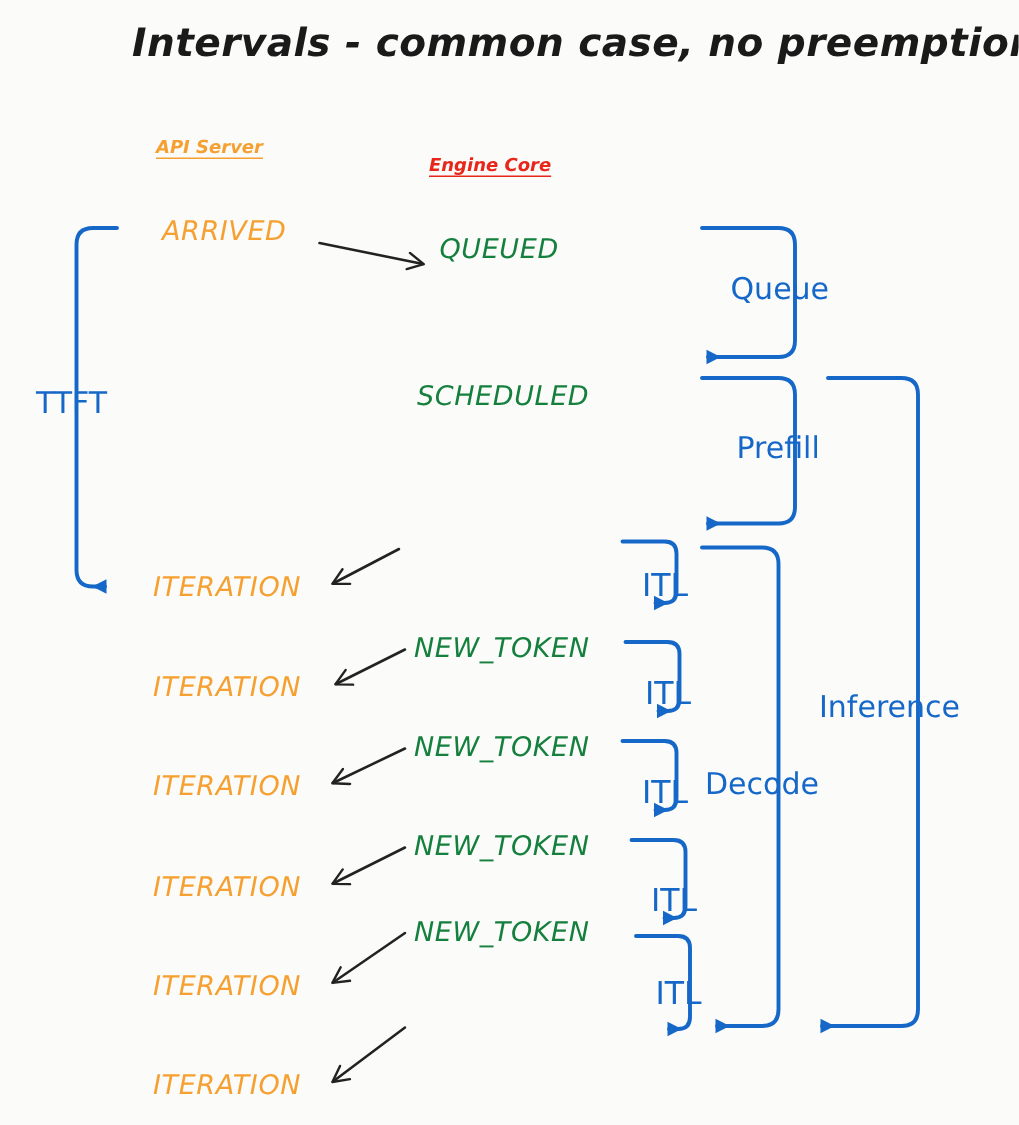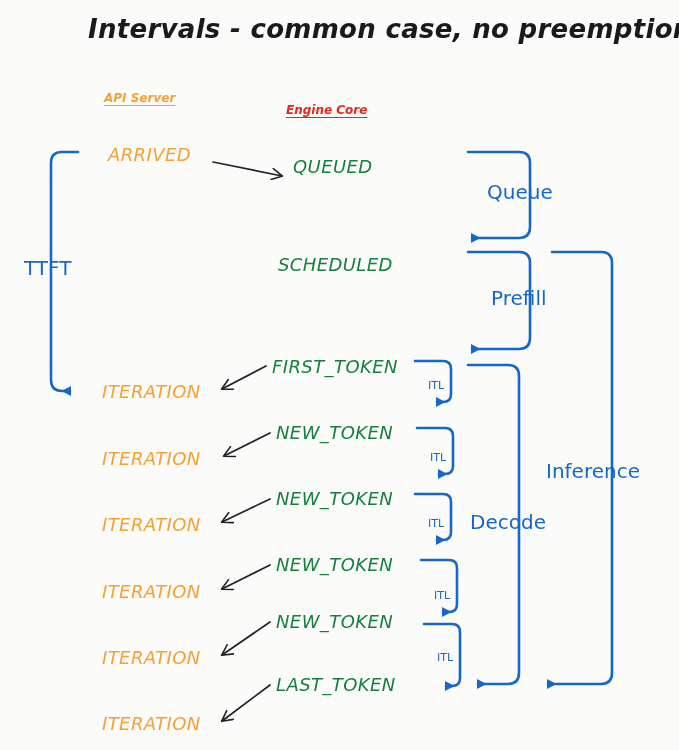--- a/index.html
+++ b/index.html
@@ -34,21 +34,21 @@
     font-family:"DejaVu Sans",sans-serif;
     font-size:18px;font-style:italic;letter-spacing:.4px;
   }
   .state.orange{color:#F5A030;}
   .state.red{color:#15803d;}
 
   .blue{
     font-family:"DejaVu Sans",sans-serif;
     color:#1668C8;font-size:20px;
   }
-  .blue.small{font-size:11px;}
+  .blue.small{font-size:21px;}
 </style>
 </head>
 <body>
 
 <div id="stage">
 
   <svg id="svg" viewBox="0 0 679 750">
     <defs>
       <marker id="blueArrowL" markerWidth="11" markerHeight="11" refX="9" refY="5.5" orient="auto" markerUnits="userSpaceOnUse">
         <path d="M10,0.6 L10,10.4 L0.5,5.5 Z" fill="#1668C8"></path>
@@ -99,26 +99,24 @@
   <div class="lbl state orange" style="left:108px;top:146px;">ARRIVED</div>
   <div class="lbl state orange" style="left:102px;top:383px;">ITERATION</div>
   <div class="lbl state orange" style="left:102px;top:450px;">ITERATION</div>
   <div class="lbl state orange" style="left:102px;top:516px;">ITERATION</div>
   <div class="lbl state orange" style="left:102px;top:583px;">ITERATION</div>
   <div class="lbl state orange" style="left:102px;top:649px;">ITERATION</div>
   <div class="lbl state orange" style="left:102px;top:715px;">ITERATION</div>
 
   <div class="lbl state red" style="left:293px;top:158px;">QUEUED</div>
   <div class="lbl state red" style="left:278px;top:256px;">SCHEDULED</div>
-  <div class="lbl state red" style="left:272px;top:358px;">FIRST_TOKEN</div>
   <div class="lbl state red" style="left:276px;top:424px;">NEW_TOKEN</div>
   <div class="lbl state red" style="left:276px;top:490px;">NEW_TOKEN</div>
   <div class="lbl state red" style="left:276px;top:556px;">NEW_TOKEN</div>
   <div class="lbl state red" style="left:276px;top:613px;">NEW_TOKEN</div>
-  <div class="lbl state red" style="left:276px;top:676px;">LAST_TOKEN</div>
 
   <div class="lbl blue" style="left:24px;top:258px;">TTFT</div>
   <div class="lbl blue" style="left:487px;top:182px;">Queue</div>
   <div class="lbl blue" style="left:491px;top:288px;">Prefill</div>
   <div class="lbl blue" style="left:470px;top:512px;">Decode</div>
   <div class="lbl blue" style="left:530px;top:461px;margin-left:16px;">Inference</div>
 
   <div class="lbl blue small" style="left:428px;top:380px;">ITL</div>
   <div class="lbl blue small" style="left:430px;top:452px;">ITL</div>
   <div class="lbl blue small" style="left:428px;top:518px;">ITL</div>

